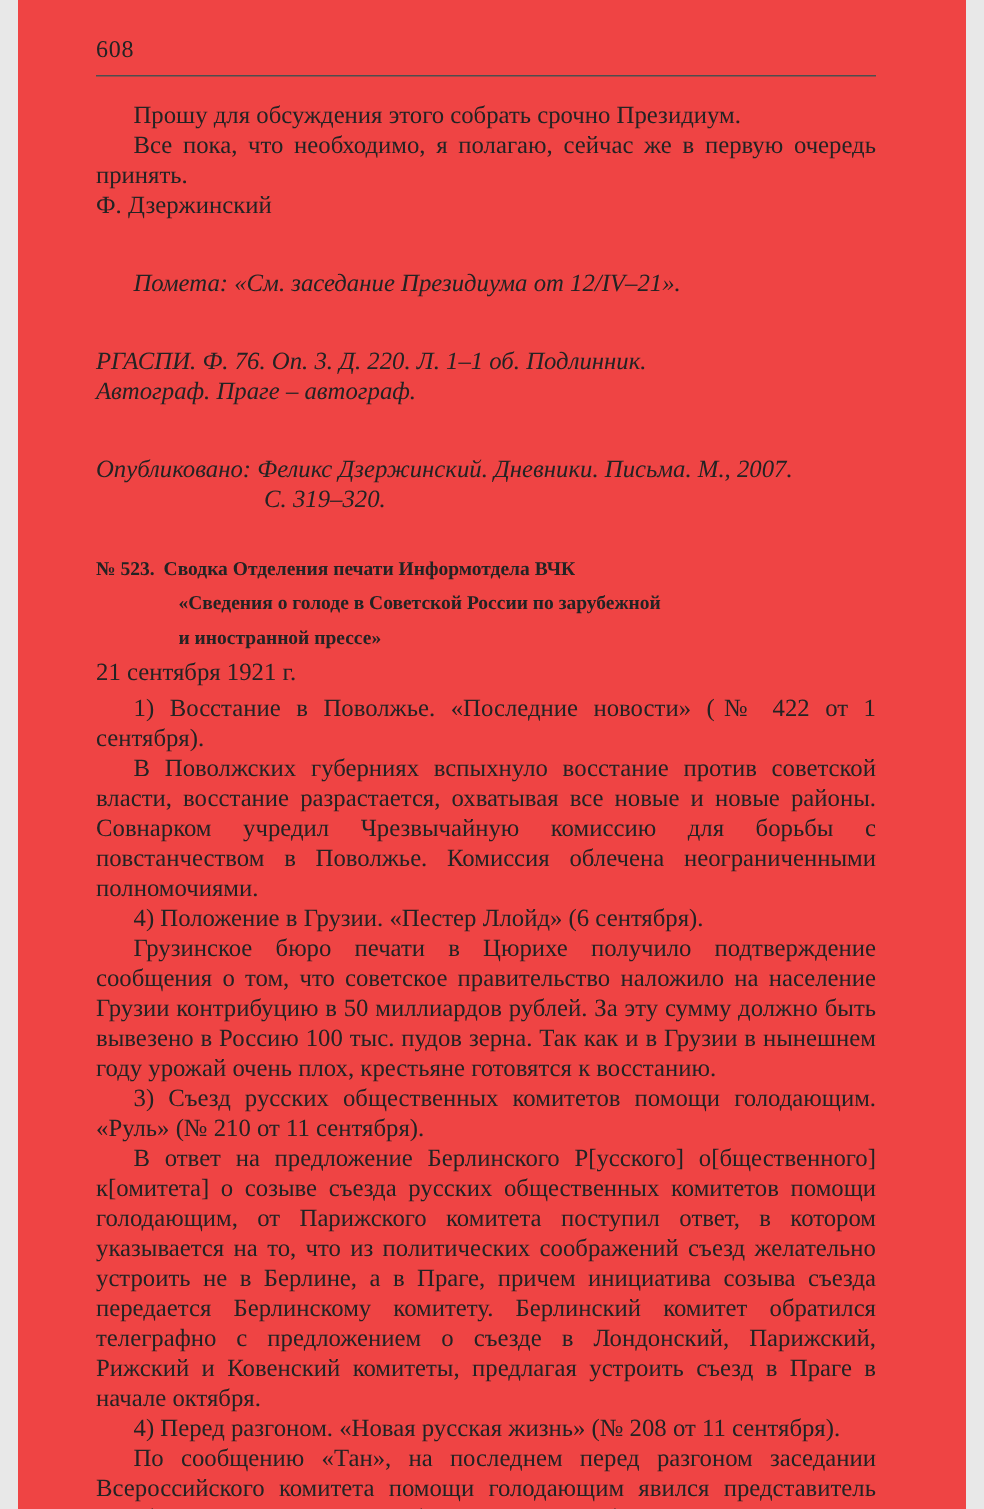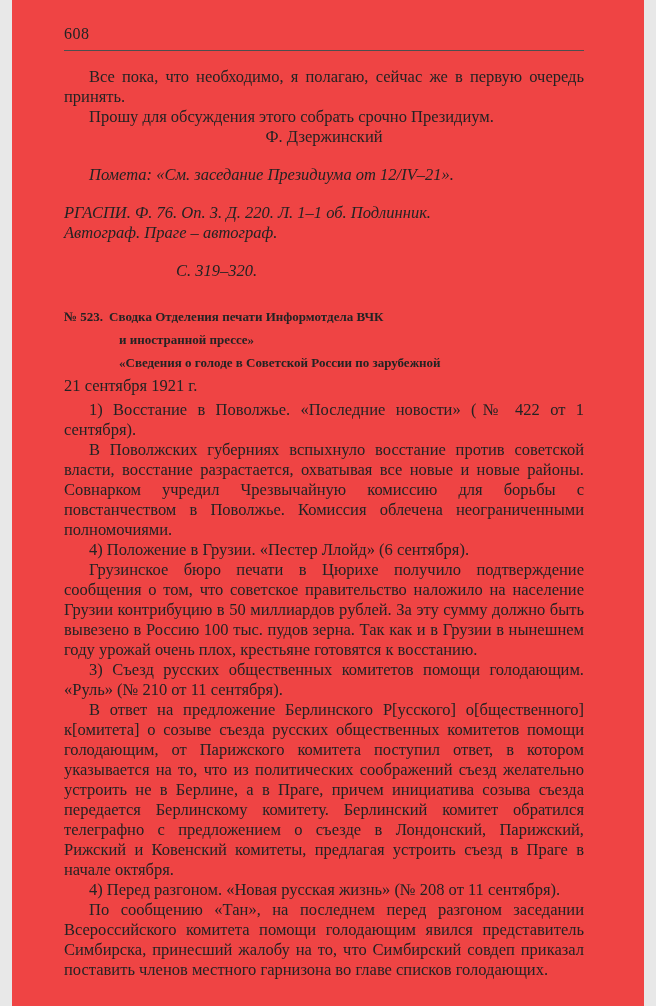--- a/index.html
+++ b/index.html
@@ -30,25 +30,25 @@
     border: 0;
     border-top: 1.5px solid #4e4e4e;
     margin: 6px 0 16px 0;
   }
   p { margin: 0; }
   .para {
     text-align: justify;
     text-indent: 25px;
   }
   .sig {
-    text-align: center;
+    text-align: left;
   }
   .note {
     font-style: italic;
-    margin-top: 18px;
+    margin-top: 32px;
   }
   .note-indent {
     text-indent: 25px;
   }
   .pub-second {
     margin-left: 112px;
   }
   .doc-heading {
     margin-top: 24px;
     font-weight: bold;
@@ -72,37 +72,38 @@
 </style>
 </head>
 <body>
 
 <div class="page">
 
   <div class="running-head">608</div>
   <hr class="head-rule">
 
   <div class="doc-prev">
+    <p class="para">Прошу для обсуждения этого собрать срочно Президиум.</p>
     <p class="para">Все пока, что необходимо, я полагаю, сейчас же в первую очередь принять.</p>
-    <p class="para">Прошу для обсуждения этого собрать срочно Президиум.</p>
     <p class="sig">Ф. Дзержинский</p>
     <p class="note note-indent">Помета: «См. заседание Президиума от 12/IV–21».</p>
     <div class="note">
       <p>РГАСПИ. Ф. 76. Оп. 3. Д. 220. Л. 1–1 об. Подлинник.</p>
       <p>Автограф. Праге – автограф.</p>
     </div>
     <div class="note">
+      <p>Опубликовано: Феликс Дзержинский. Дневники. Письма. М., 2007.</p>
       <p class="pub-second">С. 319–320.</p>
     </div>
   </div>
 
   <div class="doc-heading">
     <p><span class="num">№ 523.</span><span>Сводка Отделения печати Информотдела ВЧК</span></p>
+    <p class="cont">«Сведения о голоде в Советской России по зарубежной</p>
     <p class="cont">и иностранной прессе»</p>
-    <p class="cont">«Сведения о голоде в Советской России по зарубежной</p>
   </div>
 
   <p class="doc-date">21 сентября 1921 г.</p>
 
   <div class="body-text">
     <p class="para">1) Восстание в Поволжье. «Последние новости» (№ 422 от 1 сентября).</p>
     <p class="para">В Поволжских губерниях вспыхнуло восстание против советской власти, восстание разрастается, охватывая все новые и новые районы. Совнарком учредил Чрезвычайную комиссию для борьбы с повстанчеством в Поволжье. Комиссия облечена неограниченными полномочиями.</p>
     <p class="para">4) Положение в Грузии. «Пестер Ллойд» (6 сентября).</p>
     <p class="para">Грузинское бюро печати в Цюрихе получило подтверждение сообщения о том, что советское правительство наложило на население Грузии контрибуцию в 50 миллиардов рублей. За эту сумму должно быть вывезено в Россию 100 тыс. пудов зерна. Так как и в Грузии в нынешнем году урожай очень плох, крестьяне готовятся к восстанию.</p>
     <p class="para">3) Съезд русских общественных комитетов помощи голодающим. «Руль» (№ 210 от 11 сентября).</p>

